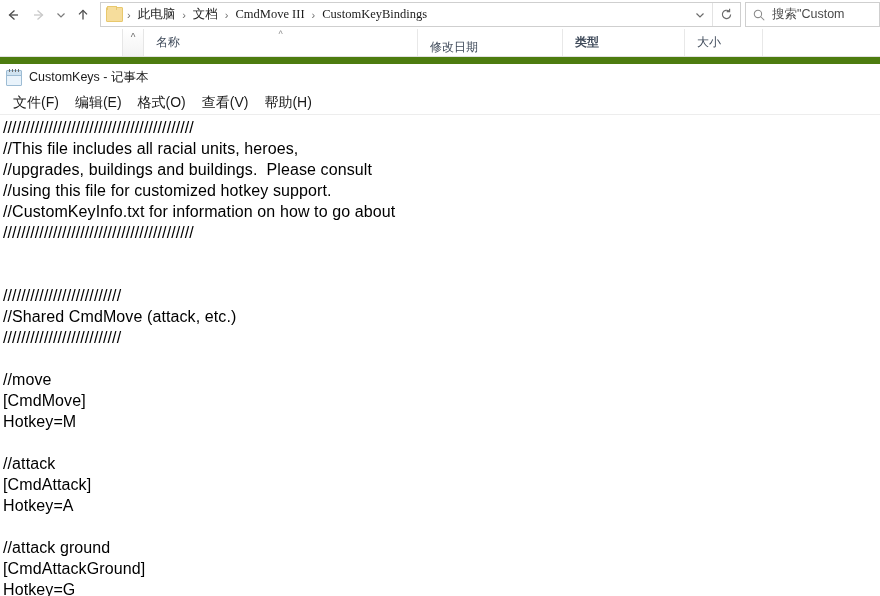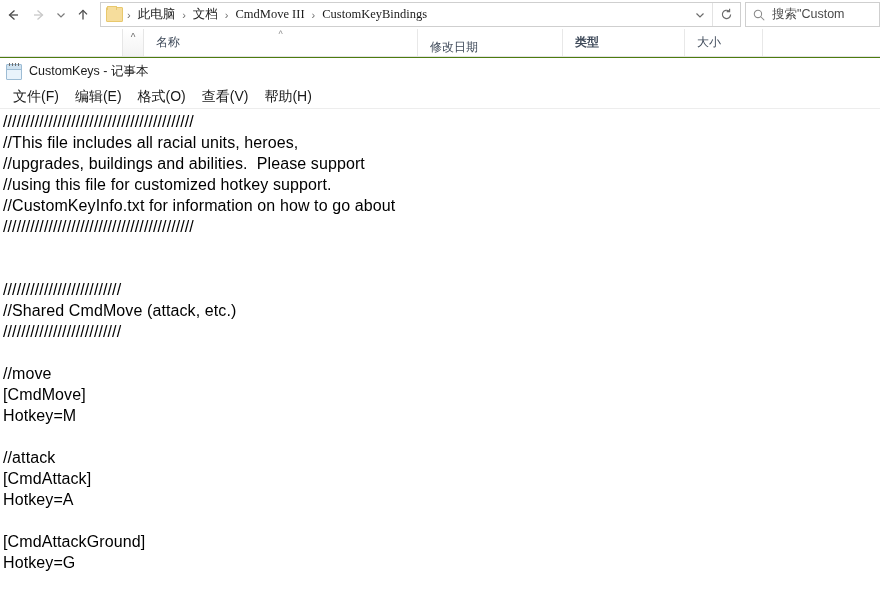--- a/index.html
+++ b/index.html
@@ -93,21 +93,21 @@
   .col-rest { flex: 1 1 auto; border-right: none; }
   .col-sort-caret {
     position: absolute; left: 50%; transform: translateX(-50%); top: 1px;
     color: #8a8a8a; font-size: 9px; line-height: 9px;
   }
 
   
   .notepad {
     position: absolute; left: 0; top: 57px; width: 880px; height: 539px;
     background: #ffffff;
-    border-top: 1px solid #4d7c0f;
+    border-top: 7px solid #4d7c0f;
   }
   .np-titlebar {
     height: 27px; display: flex; align-items: center; padding-left: 6px;
     background: #ffffff;
   }
   .np-icon {
     width: 16px; height: 16px; position: relative; flex: 0 0 auto; margin-right: 7px;
     background: #e9f3fb; border: 1px solid #9dbcd4; border-radius: 1px;
   }
   .np-icon::before {
@@ -242,36 +242,37 @@
       <span class="np-menu-item">文件(F)</span>
       <span class="np-menu-item">编辑(E)</span>
       <span class="np-menu-item">格式(O)</span>
       <span class="np-menu-item">查看(V)</span>
       <span class="np-menu-item">帮助(H)</span>
     </div>
 
     <div class="np-textarea" id="np-text">
         <div class="np-line">//////////////////////////////////////////</div>
         <div class="np-line">//This file includes all racial units, heroes,</div>
-        <div class="np-line">//upgrades, buildings and abilities.  Please support</div>
+        <div class="np-line">//upgrades, buildings and buildings.  Please consult</div>
         <div class="np-line">//using this file for customized hotkey support.</div>
         <div class="np-line">//CustomKeyInfo.txt for information on how to go about</div>
         <div class="np-line">//////////////////////////////////////////</div>
         <div class="np-line">&nbsp;</div>
         <div class="np-line">&nbsp;</div>
         <div class="np-line">//////////////////////////</div>
         <div class="np-line">//Shared CmdMove (attack, etc.)</div>
         <div class="np-line">//////////////////////////</div>
         <div class="np-line">&nbsp;</div>
         <div class="np-line">//move</div>
         <div class="np-line">[CmdMove]</div>
         <div class="np-line">Hotkey=M</div>
         <div class="np-line">&nbsp;</div>
         <div class="np-line">//attack</div>
         <div class="np-line">[CmdAttack]</div>
         <div class="np-line">Hotkey=A</div>
         <div class="np-line">&nbsp;</div>
+        <div class="np-line">//attack ground</div>
         <div class="np-line">[CmdAttackGround]</div>
         <div class="np-line">Hotkey=G</div>
       </div>
   </div>
 
 </div>
 
 </body></html>

